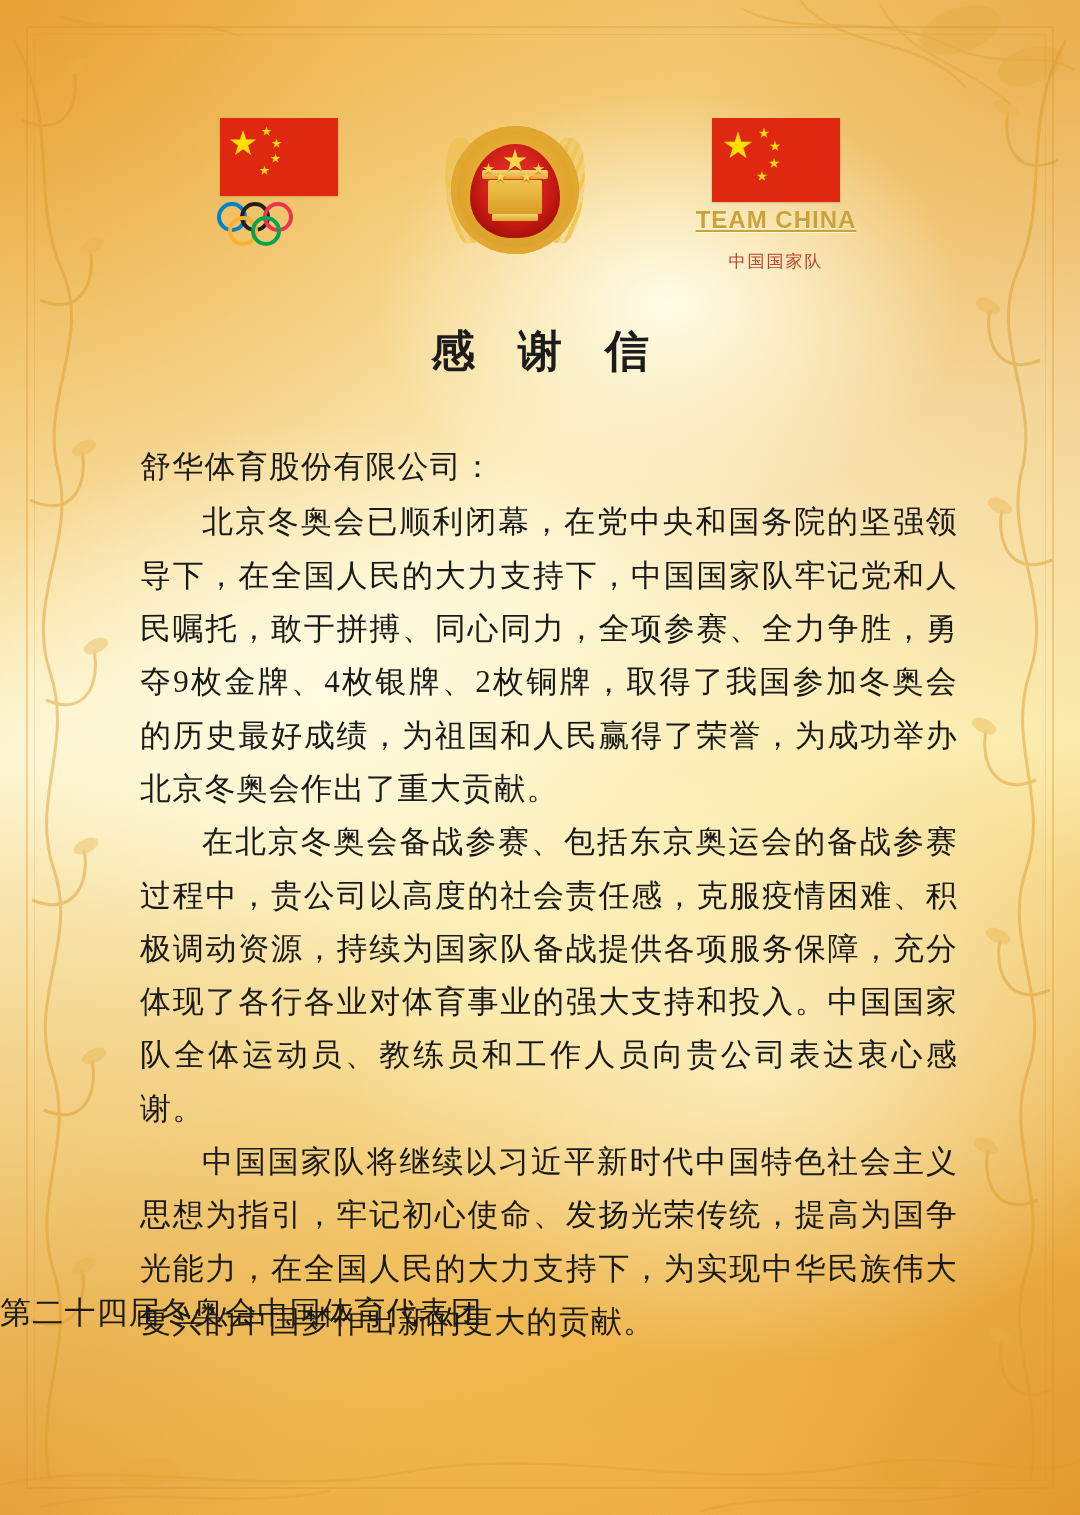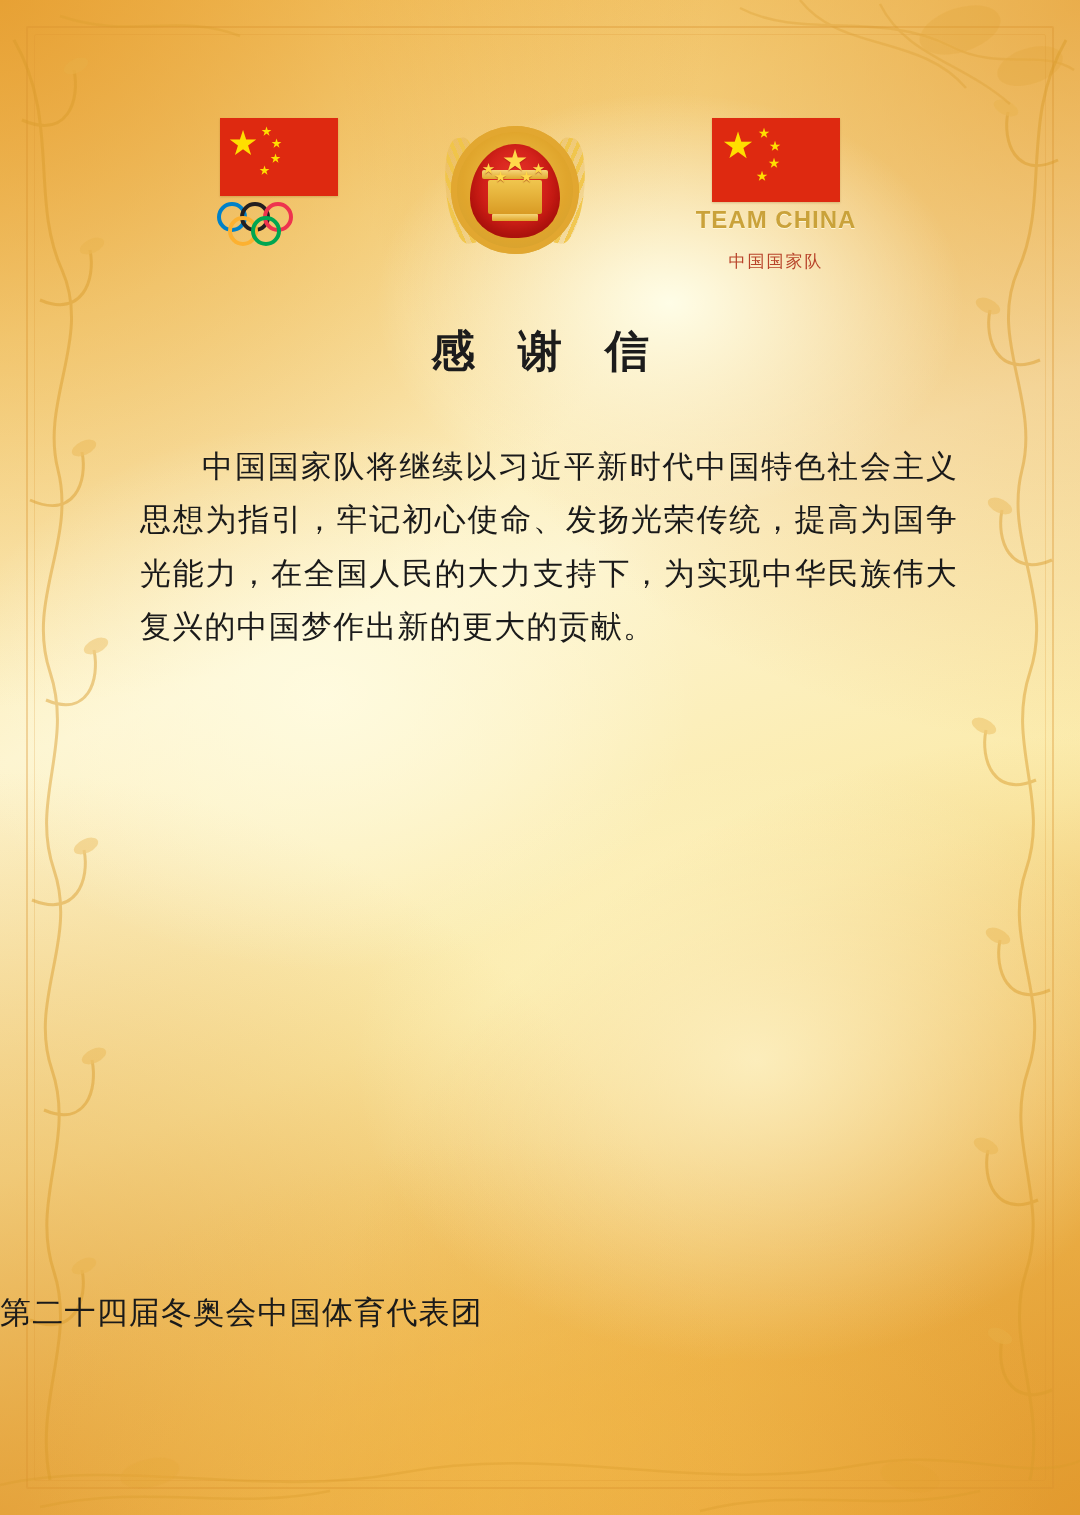--- a/index.html
+++ b/index.html
@@ -183,20 +183,21 @@
   .team-china .flag2 .s3 { left: 56px; top: 39px; }
   .team-china .flag2 .s4 { left: 44px; top: 52px; }
   .team-china .tc-en {
     margin-top: 4px;
     font-family: "Liberation Sans", sans-serif;
     font-weight: bold;
     font-size: 24px;
     letter-spacing: 1px;
     color: #caa23a;
     text-shadow: 0 1px 0 #fff8d8;
+    text-decoration: underline;
   }
   .team-china .tc-cn {
     font-size: 17px;
     color: #b8432a;
     letter-spacing: 2px;
     margin-top: 16px;
   }
 
   
   .doc-title {
@@ -353,18 +354,21 @@
       </div>
       <div class="tc-en">TEAM CHINA</div>
       <div class="tc-cn">中国国家队</div>
     </div>
 
   </div>
 
   <div class="doc-title">感 谢 信</div>
 
   <div class="letter">
+    <p class="salutation">舒华体育股份有限公司：</p>
+    <p class="para">北京冬奥会已顺利闭幕，在党中央和国务院的坚强领导下，在全国人民的大力支持下，中国国家队牢记党和人民嘱托，敢于拼搏、同心同力，全项参赛、全力争胜，勇夺9枚金牌、4枚银牌、2枚铜牌，取得了我国参加冬奥会的历史最好成绩，为祖国和人民赢得了荣誉，为成功举办北京冬奥会作出了重大贡献。</p>
+    <p class="para">在北京冬奥会备战参赛、包括东京奥运会的备战参赛过程中，贵公司以高度的社会责任感，克服疫情困难、积极调动资源，持续为国家队备战提供各项服务保障，充分体现了各行各业对体育事业的强大支持和投入。中国国家队全体运动员、教练员和工作人员向贵公司表达衷心感谢。</p>
     <p class="para">中国国家队将继续以习近平新时代中国特色社会主义思想为指引，牢记初心使命、发扬光荣传统，提高为国争光能力，在全国人民的大力支持下，为实现中华民族伟大复兴的中国梦作出新的更大的贡献。</p>
   </div>
 
   <div class="signature">第二十四届冬奥会中国体育代表团</div>
 
 </div>
 
 </body></html>

